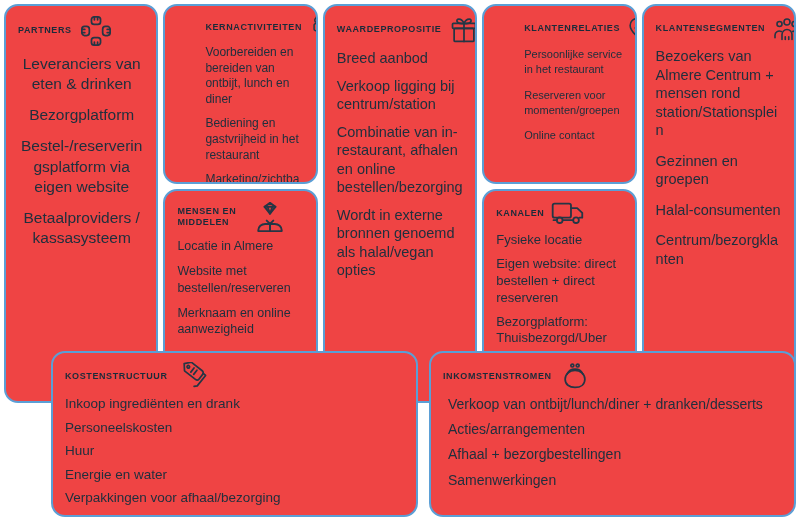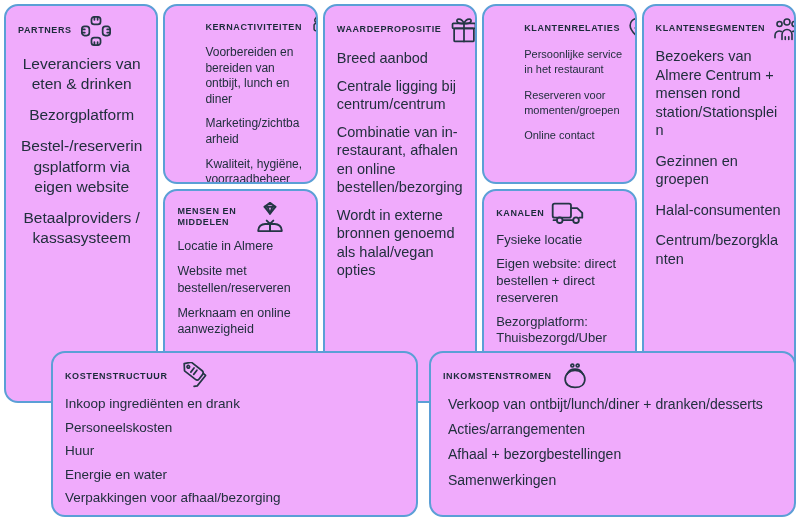--- a/index.html
+++ b/index.html
@@ -5,21 +5,21 @@
   * { box-sizing: border-box; margin: 0; padding: 0; }
   html, body { width: 800px; height: 521px; background: #ffffff; }
   body { font-family: "Liberation Sans", sans-serif; color: #212f3d; }
 
   .canvas { width: 800px; height: 521px; padding: 4px; display: flex; flex-direction: column; gap: 5px; }
   .top { display: grid; grid-template-columns: repeat(5, 1fr); gap: 5px; height: 342px; }
   .col { display: flex; flex-direction: column; gap: 5px; min-width: 0; }
   .bottom { flex: 1; display: grid; grid-template-columns: 1fr 1fr; gap: 11px; min-height: 0; margin-left: 47px; }
 
   .card {
-    background: #f0abfc;
+    background: #ef4444;
     border: 2px solid #5b9fd6;
     border-radius: 14px;
     padding: 9px 11px 10px 12px;
     overflow: hidden;
     min-width: 0; min-height: 0;
   }
   .fixed-h { height: 180px; flex: 0 0 auto; padding-left: 40px; }
   .grow { flex: 1; }
 
   .card-header { display: flex; align-items: center; gap: 7px; margin-bottom: 4px; }
@@ -95,20 +95,21 @@
               <rect x="4.4" y="6" width="5.2" height="6.4" rx="1.6"></rect>
               <path d="M9.6 8h3.2"></path>
               <rect x="11.8" y="9.6" width="6.4" height="5" rx="0.6"></rect>
               <path d="M13.9 9.6v5M15.9 9.6v5"></path>
               <path d="M20.4 14.6v-7l3.2 1.4-3.2 1.4"></path>
               <path d="M19 14.6h3"></path>
             </svg>
           </span>
         </header>
         <p class="item">Voorbereiden en bereiden van ontbijt, lunch en diner</p>
+        <p class="item">Bediening en gastvrijheid in het restaurant</p>
         <p class="item">Marketing/zichtbaarheid</p>
         <p class="item">Kwaliteit, hygiëne, voorraadbeheer en planning</p>
       </section>
 
       <section class="card c-mensen grow">
         <header class="card-header">
           <span class="card-title">MENSEN EN MIDDELEN</span>
           <span class="icon">
             <svg width="36" height="34" viewBox="0 0 24 22">
               <path d="M12 1.6l3.6 2.6-3.6 4.6-3.6-4.6z"></path>
@@ -132,21 +133,21 @@
           <svg width="32" height="30" viewBox="0 0 24 22">
             <rect x="4.6" y="9.8" width="14.8" height="9.8" rx="0.8"></rect>
             <rect x="3.4" y="6" width="17.2" height="3.8" rx="0.6"></rect>
             <path d="M12 6v13.6"></path>
             <path d="M12 6C10 1.4 5.4 2.4 7 5c.8 1.3 3 1.3 5 1"></path>
             <path d="M12 6c2-4.6 6.6-3.6 5-1-.8 1.3-3 1.3-5 1"></path>
           </svg>
         </span>
       </header>
       <p class="item">Breed aanbod</p>
-      <p class="item">Centrale ligging bij centrum/centrum</p>
+      <p class="item">Verkoop ligging bij centrum/station</p>
       <p class="item">Combinatie van in-restaurant, afhalen en online bestellen/bezorging</p>
       <p class="item">Wordt in externe bronnen genoemd als halal/vegan opties</p>
     </section>
 
     <div class="col">
 
       <section class="card c-relaties fixed-h">
         <header class="card-header">
           <span class="card-title">KLANTENRELATIES</span>
           <span class="icon">

